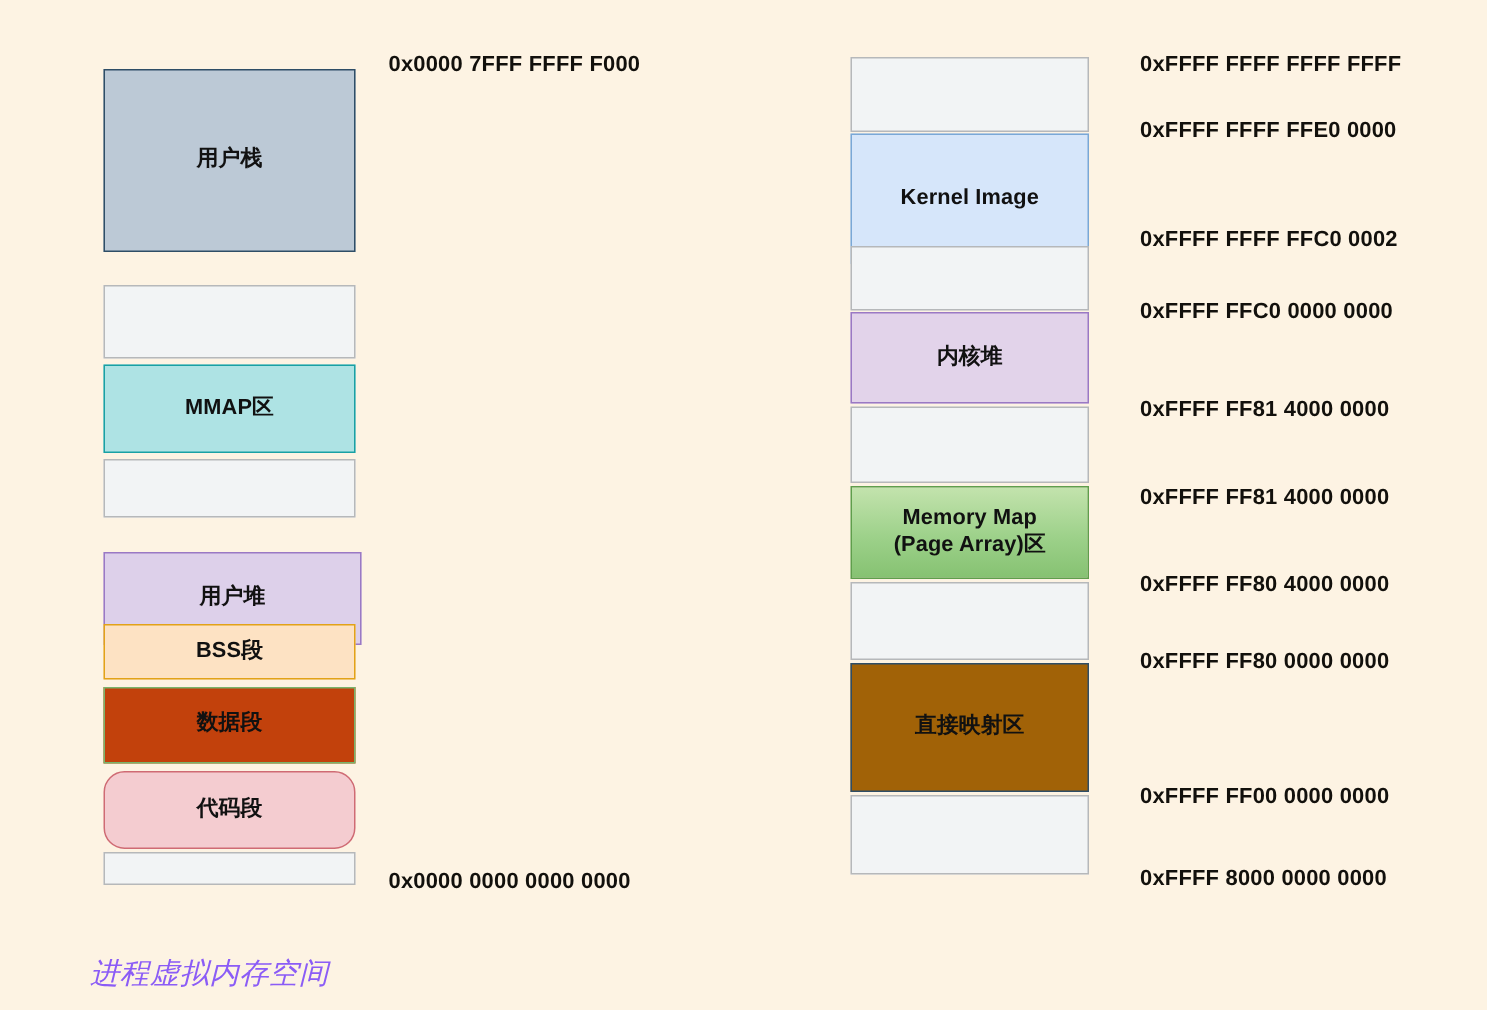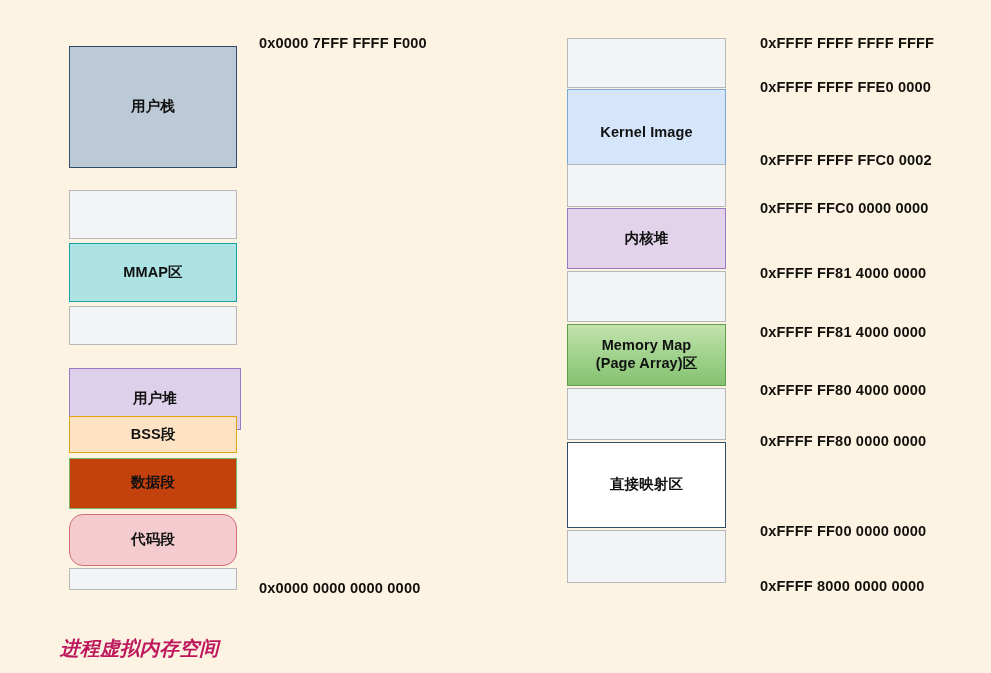--- a/index.html
+++ b/index.html
@@ -48,24 +48,24 @@
     font-weight: bold;
     font-size: 14.6px;
     color: #12100c;
     white-space: nowrap;
     letter-spacing: .15px;
   }
 
   
   .caption {
     position: absolute;
-    font-weight: bold;
+    font-weight: normal;
     font-style: italic;
     font-size: 19.5px;
-    color: #be185d;
+    color: #8b5cf6;
     white-space: nowrap;
     letter-spacing: .4px;
   }
   #caption-left  { left: 60px;  top: 635px; }
   #caption-right { left: 558px; top: 635px; }
 </style>
 </head>
 <body>
 
 <div id="canvas">
@@ -91,21 +91,21 @@
   <div id="right-frame"></div>
   <div id="right-blocks">
       <div class="block" style="left: 567px; width: 159px; top: 38px; height: 50px; border-color: rgb(182, 184, 186); background: rgb(242, 244, 245); border-width: 1px;"></div>
       <div class="block" style="left: 567px; width: 159px; top: 89px; height: 87px; border-color: rgb(122, 168, 214); background: rgb(214, 230, 250);">Kernel Image</div>
       <div class="block" style="left: 567px; width: 159px; top: 164px; height: 43px; border-color: rgb(182, 184, 186); background: rgb(242, 244, 245); border-width: 1px;"></div>
       <div class="block" style="left: 567px; width: 159px; top: 208px; height: 61px; border-color: rgb(154, 121, 196); background: rgb(226, 211, 234);">内核堆</div>
       <div class="block" style="left: 567px; width: 159px; top: 271px; height: 51px; border-color: rgb(182, 184, 186); background: rgb(242, 244, 245); border-width: 1px;"></div>
       <div class="block" style="left: 567px; width: 159px; top: 324px; height: 62px; border-color: rgb(95, 158, 76); background: linear-gradient(rgb(195, 227, 173) 0%, rgb(157, 209, 138) 55%, rgb(134, 194, 114) 100%);">Memory Map
 (Page Array)区</div>
       <div class="block" style="left: 567px; width: 159px; top: 388px; height: 52px; border-color: rgb(182, 184, 186); background: rgb(242, 244, 245); border-width: 1px;"></div>
-      <div class="block" style="left: 567px; width: 159px; top: 442px; height: 86px; border-color: rgb(46, 77, 102); background: #ffffff;">直接映射区</div>
+      <div class="block" style="left: 567px; width: 159px; top: 442px; height: 86px; border-color: rgb(46, 77, 102); background: #a16207;">直接映射区</div>
       <div class="block" style="left: 567px; width: 159px; top: 530px; height: 53px; border-color: rgb(182, 184, 186); background: rgb(242, 244, 245); border-width: 1px;"></div>
     </div>
   <div id="right-addresses">
       <div class="addr" style="left: 760px; top: 35px;">0xFFFF FFFF FFFF FFFF</div>
       <div class="addr" style="left: 760px; top: 79px;">0xFFFF FFFF FFE0 0000</div>
       <div class="addr" style="left: 760px; top: 152px;">0xFFFF FFFF FFC0 0002</div>
       <div class="addr" style="left: 760px; top: 200px;">0xFFFF FFC0 0000 0000</div>
       <div class="addr" style="left: 760px; top: 265px;">0xFFFF FF81 4000 0000</div>
       <div class="addr" style="left: 760px; top: 324px;">0xFFFF FF81 4000 0000</div>
       <div class="addr" style="left: 760px; top: 382px;">0xFFFF FF80 4000 0000</div>

